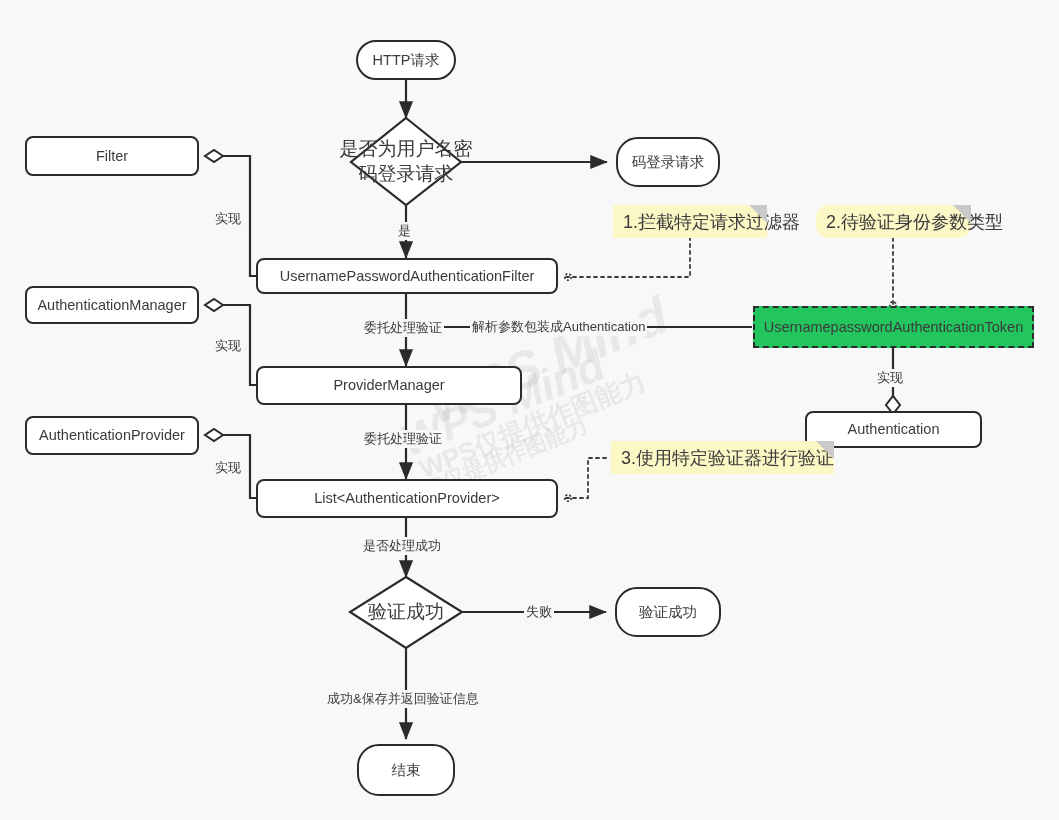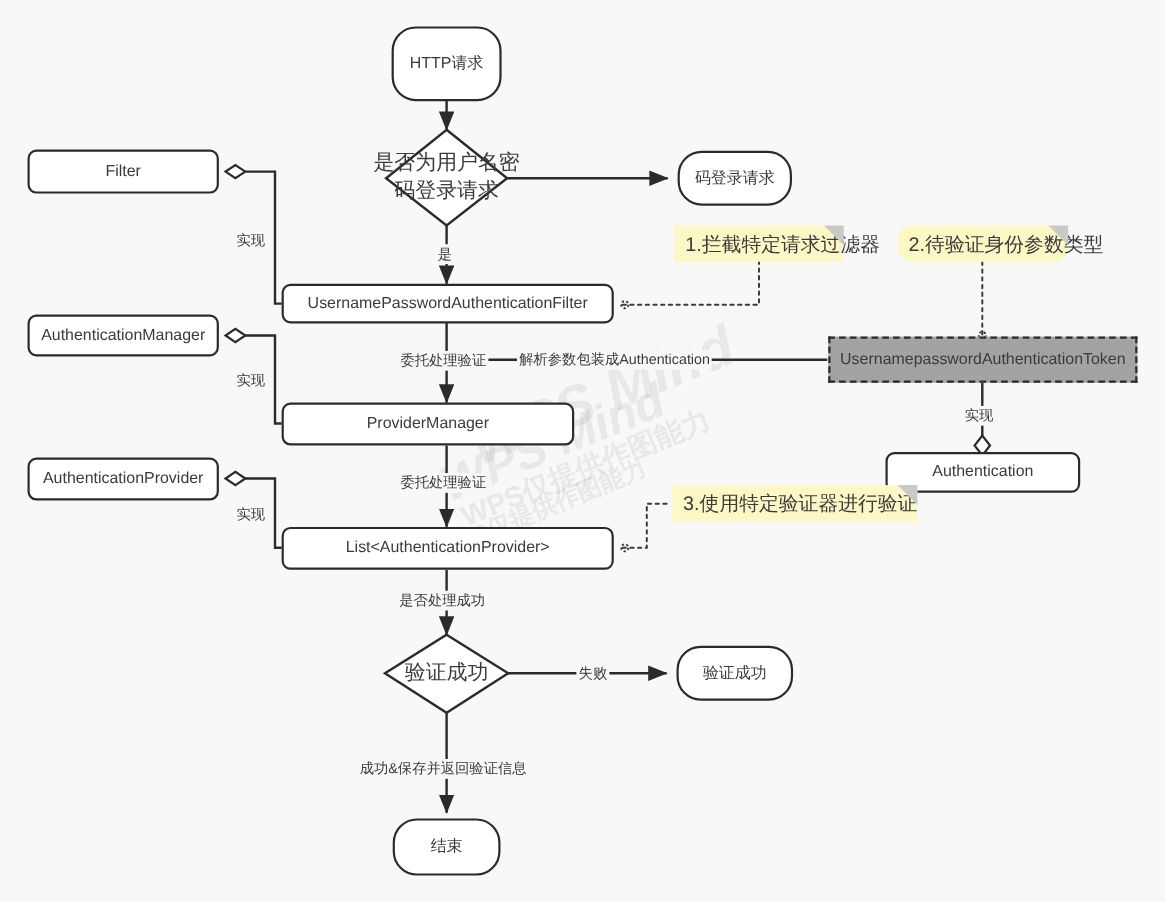--- a/index.html
+++ b/index.html
@@ -40,21 +40,21 @@
     font-size: 14.5px;
     line-height: 1.25;
     text-align: center;
     white-space: nowrap;
   }
   .rounded-lg { border-radius: 8px; }
   .pill { border-radius: 22px; }
   .dashed-box {
     position: absolute;
     box-sizing: border-box;
-    background: #a3a3a3;
+    background: #22c55e;
     border: 2px dashed #2b2b2b;
     display: flex;
     align-items: center;
     justify-content: center;
     color: #3b3b3b;
     font-size: 14.5px;
     white-space: nowrap;
   }
   .diamond-wrap {
     position: absolute;
@@ -177,21 +177,21 @@
       <path d="M893,238 L893,306"></path>
       <path d="M566,498 L588,498 L588,458 L610,458"></path>
     </g>
     <g fill="none" stroke="#3b3b3b" stroke-width="1.8">
       <circle cx="568" cy="277" r="3.2" stroke-dasharray="2,2"></circle>
       <circle cx="893" cy="305" r="3.2" stroke-dasharray="2,2"></circle>
       <circle cx="568" cy="498" r="3.2" stroke-dasharray="2,2"></circle>
     </g>
   </svg>
 
-  <div class="node-box pill" style="left:356px; top:24px; width:100px; height:68px;">
+  <div class="node-box pill" style="left:356px; top:40px; width:100px; height:40px;">
     <span>HTTP请求</span>
   </div>
 
   <div class="diamond-wrap" style="left:331px; top:118px; width:150px; height:88px;">
     <div class="diamond-label">
       <div>是否为用户名密</div>
       <div>码登录请求</div>
     </div>
   </div>
 

